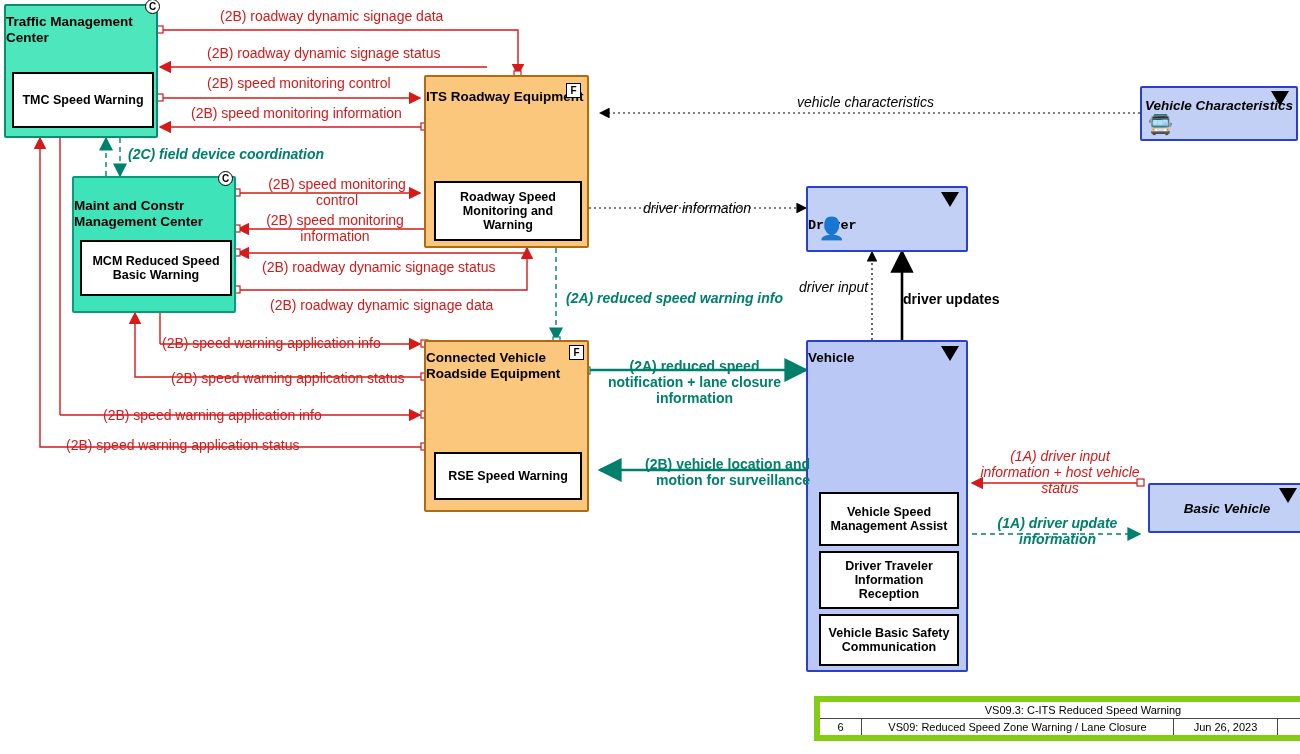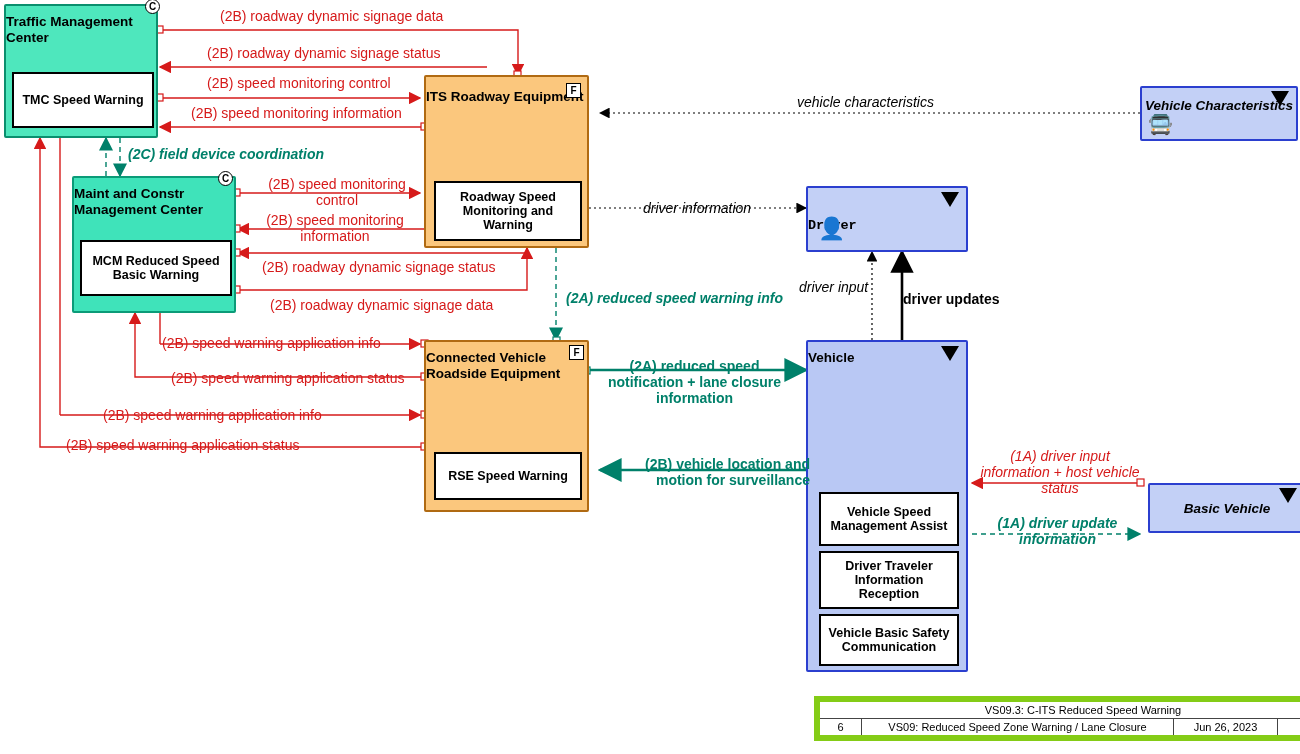--- a/index.html
+++ b/index.html
@@ -249,21 +249,21 @@
     <path d="M972,534 L1140,534" stroke="#00806a" stroke-width="1.4" fill="none" stroke-dasharray="5,4" marker-end="url(#arrTeal)"></path>
   </svg>
 
   <div class="node center-box" style="left:4px; top:4px; width:154px; height:134px;">
     <div class="node-title" style="padding-top:8px;">Traffic Management Center</div>
     <div class="badge circle" style="left:139px; top:-7px;">C</div>
     <div class="inner-box" style="left:6px; top:66px; width:142px; height:56px;">TMC Speed Warning</div>
   </div>
 
   <div class="node center-box teal2" style="left:72px; top:176px; width:164px; height:137px;">
-    <div class="node-title" style="padding-top:8px;">Maint and Constr Management Center</div>
+    <div class="node-title" style="padding-top:20px;">Maint and Constr Management Center</div>
     <div class="badge circle" style="left:144px; top:-7px;">C</div>
     <div class="inner-box" style="left:6px; top:62px; width:152px; height:56px;">MCM Reduced Speed Basic Warning</div>
   </div>
 
   <div class="node field-box" style="left:424px; top:75px; width:165px; height:173px;">
     <div class="node-title" style="padding-top:12px;">ITS Roadway Equipment</div>
     <div class="badge" style="left:140px; top:6px;">F</div>
     <div class="inner-box" style="left:8px; top:104px; width:148px; height:60px;">Roadway Speed Monitoring and Warning</div>
   </div>
 

